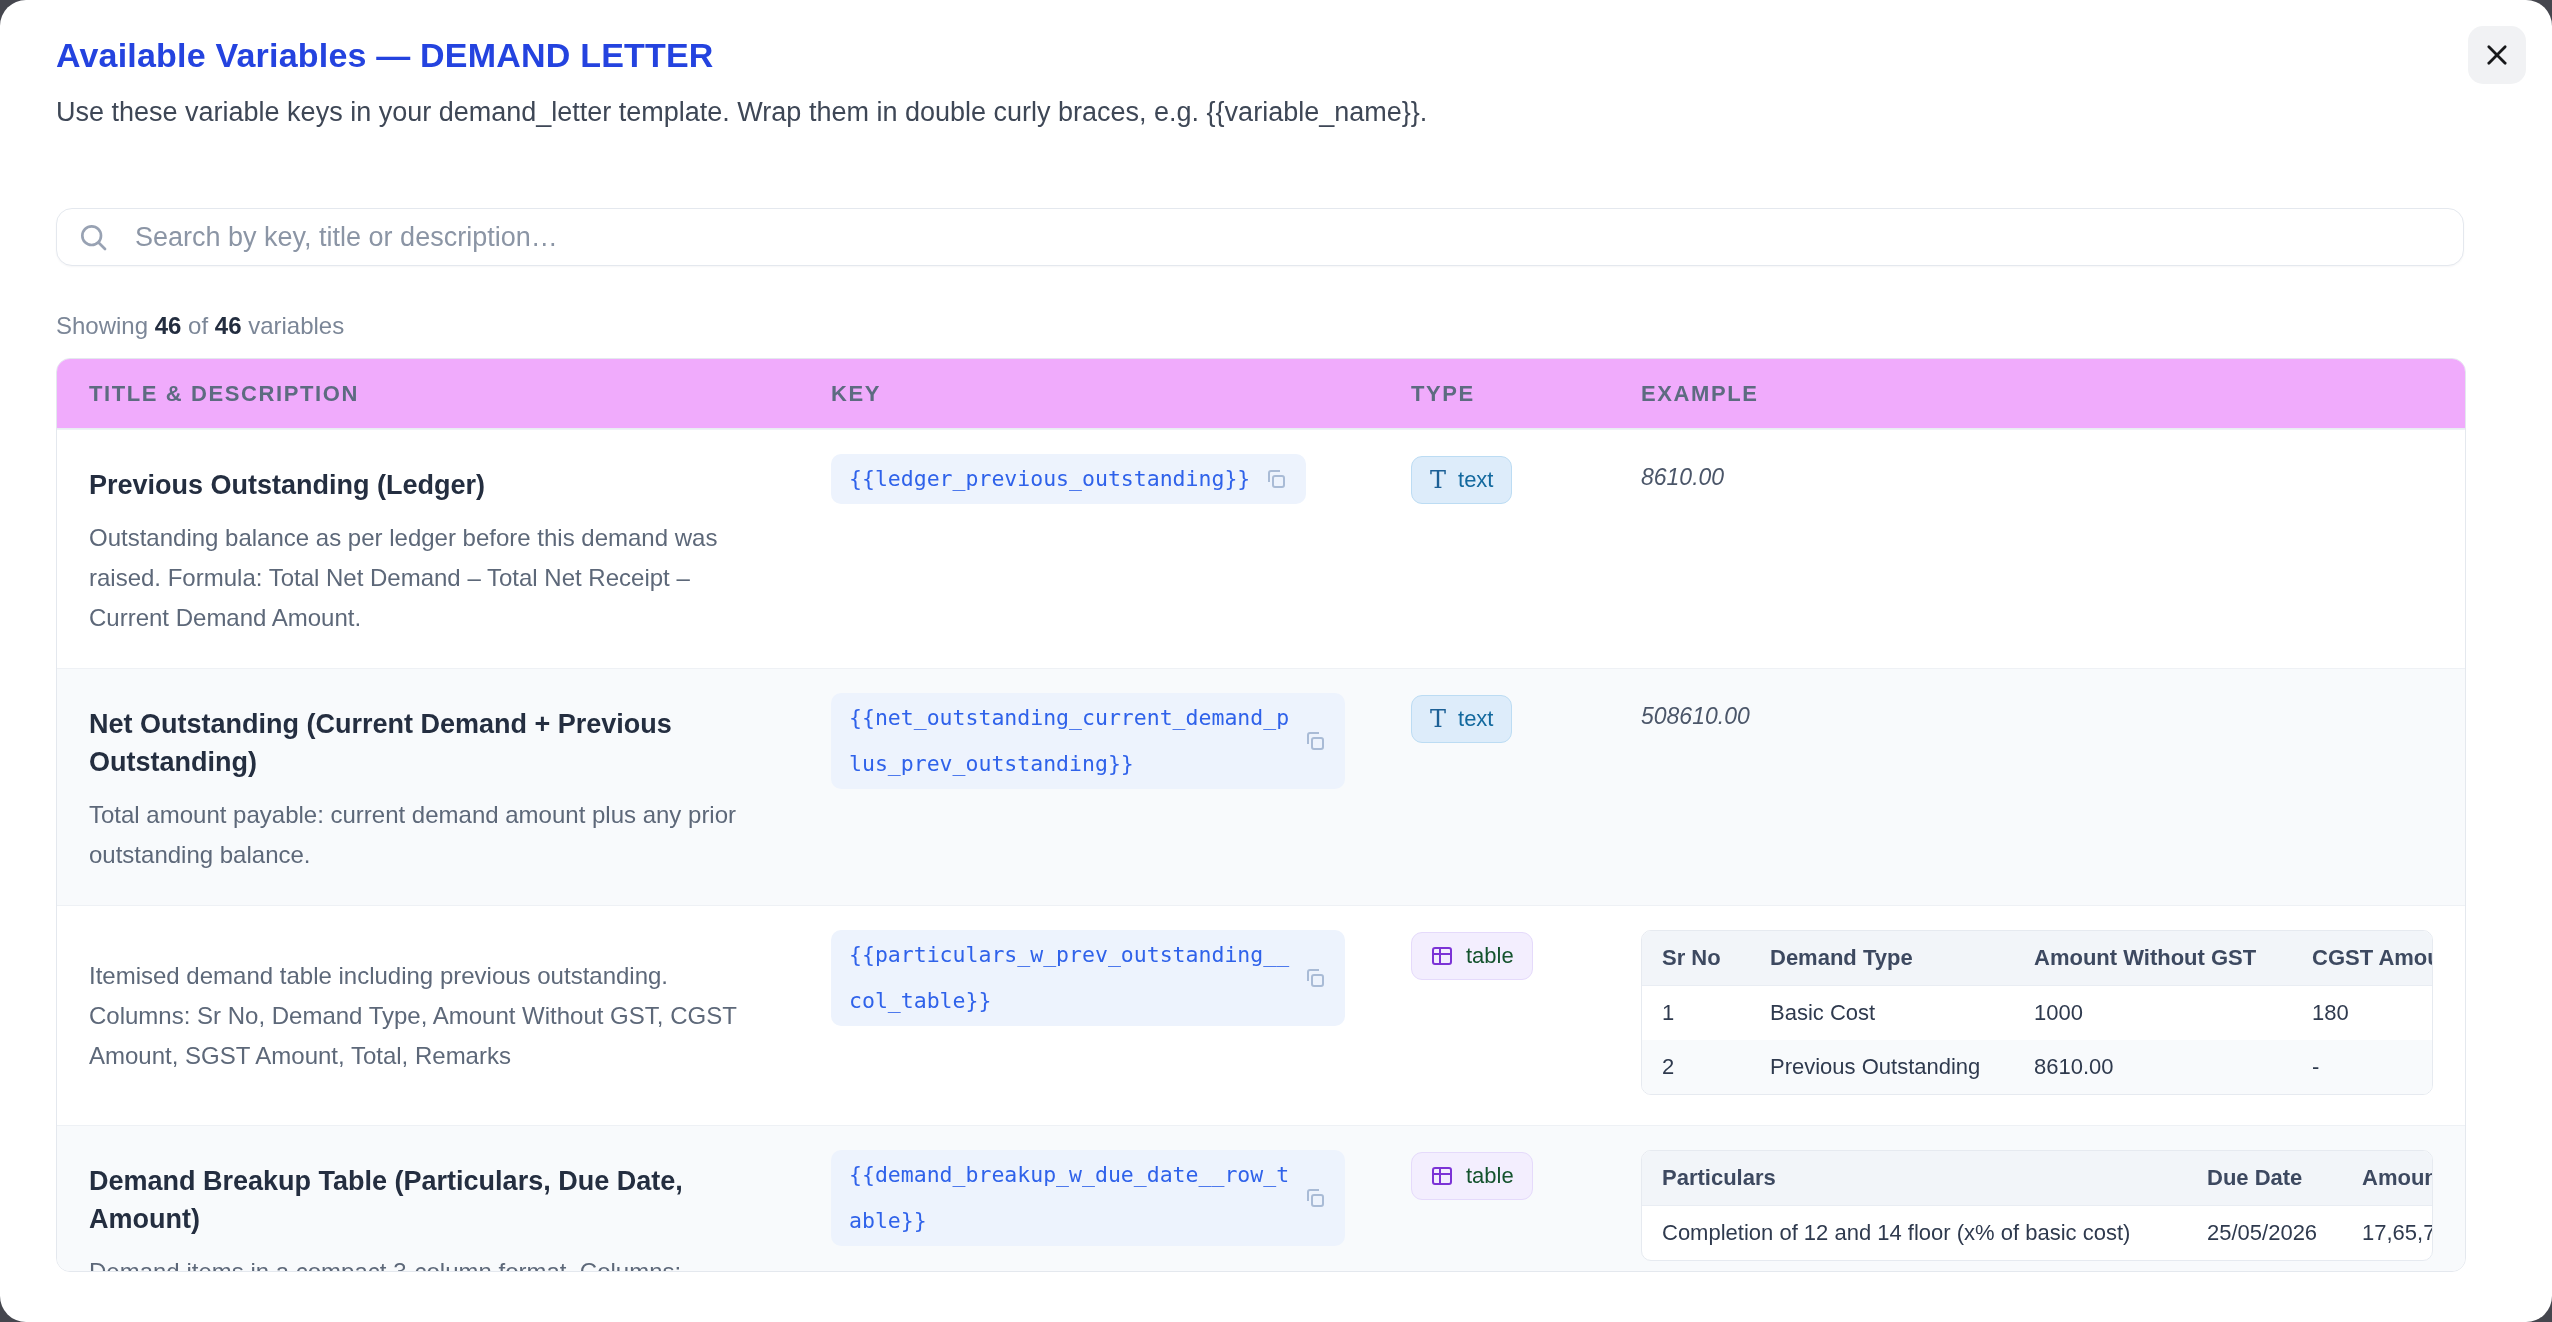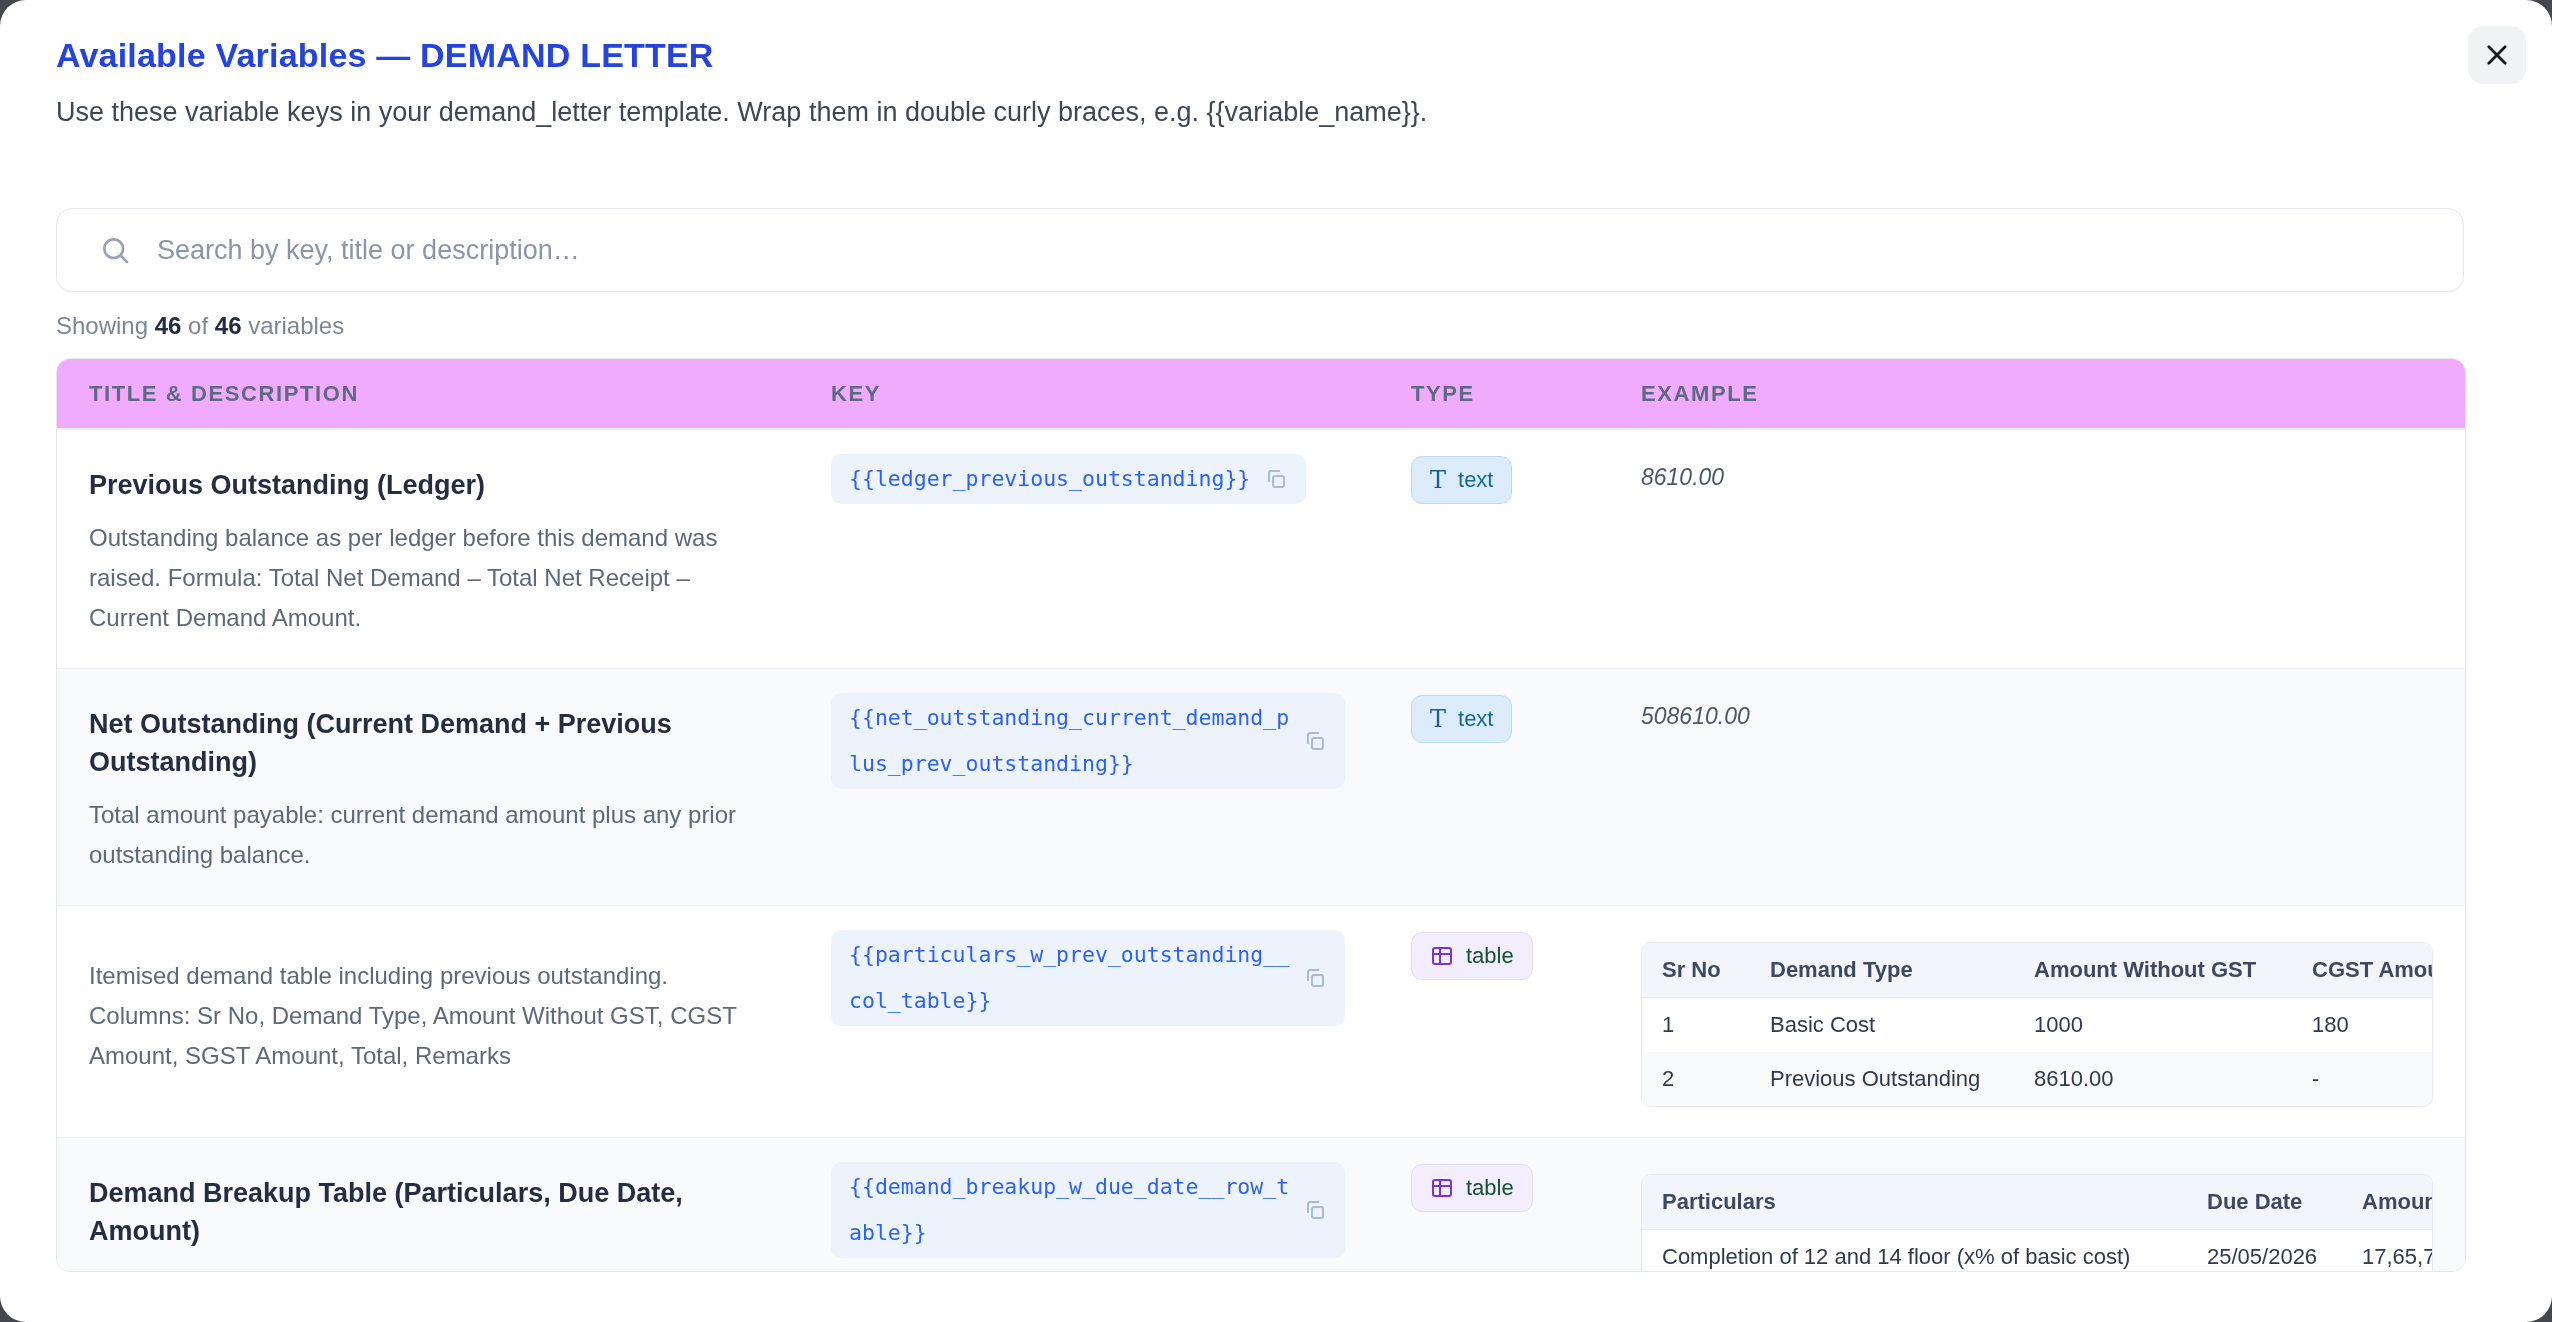--- a/index.html
+++ b/index.html
@@ -30,26 +30,26 @@
   .close-btn {
     position:absolute; top:26px; right:26px;
     width:58px; height:58px;
     background:#f1f2f4; border:none; border-radius:15px;
     display:flex; align-items:center; justify-content:center;
     cursor:pointer;
   }
   
   .search-box {
     position:absolute; left:56px; right:88px; top:208px;
-    height:84px;
+    height:58px;
     border:1.5px solid #e4e8ee; border-radius:16px;
     background:#fff;
     box-shadow:0 1px 2px rgba(16,24,40,.04);
     display:flex; align-items:center;
-    padding:0 42px; gap:26px;
+    padding:0 20px; gap:26px;
   }
   .search-box input {
     border:none; outline:none; flex:1;
     font-size:27px; color:#1f2937;
     font-family:"Liberation Sans", sans-serif;
     background:transparent;
   }
   .search-box input::placeholder { color:#8b95a5; }
   
   .summary {
@@ -113,21 +113,21 @@
     margin-top:2px;
   }
   .badge.text-badge { background:#ddecfa; border:1.5px solid #bcdcf3; color:#13699e; }
   .badge.text-badge .t-glyph {
     font-family:"DejaVu Serif", serif; font-size:24px; font-weight:500; color:#1c6096;
   }
   .badge.table-badge { background:#f3eefe; border:1.5px solid #e5dafb; color:#14532d; }
   
   .example-text { font-size:23px; font-style:italic; color:#4b5669; margin-top:10px; }
   .mini-table {
-    width:792px; margin-top:12px;
+    width:792px; margin-top:0;
     border:1.5px solid #e6eaf0; border-radius:10px;
     overflow:hidden; background:#fff;
   }
   .mini-table table {
     border-collapse:collapse; table-layout:fixed;
   }
   .mini-table.cols4 table { width:950px; }
   .mini-table.cols3 table { width:1000px; }
   .mini-table th, .mini-table td {
     text-align:left; padding:14px 20px;

